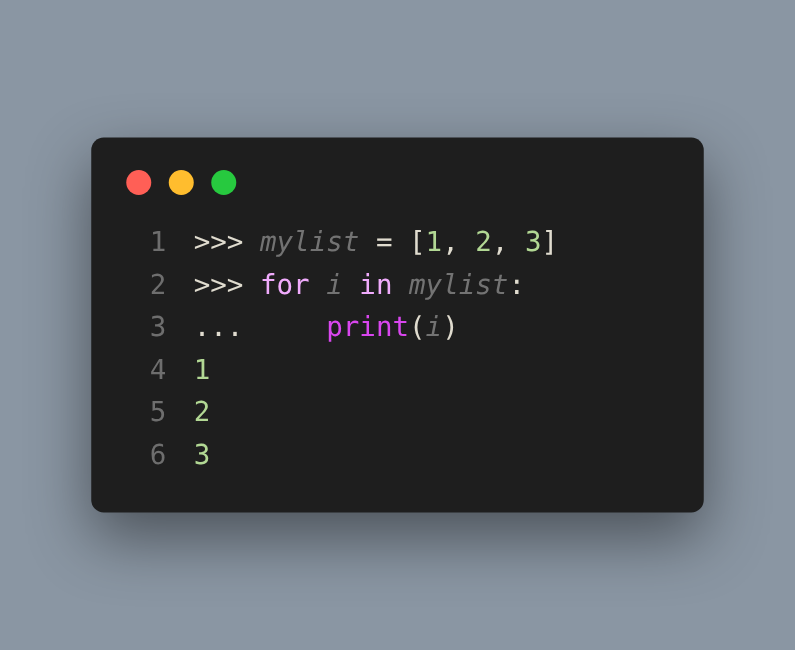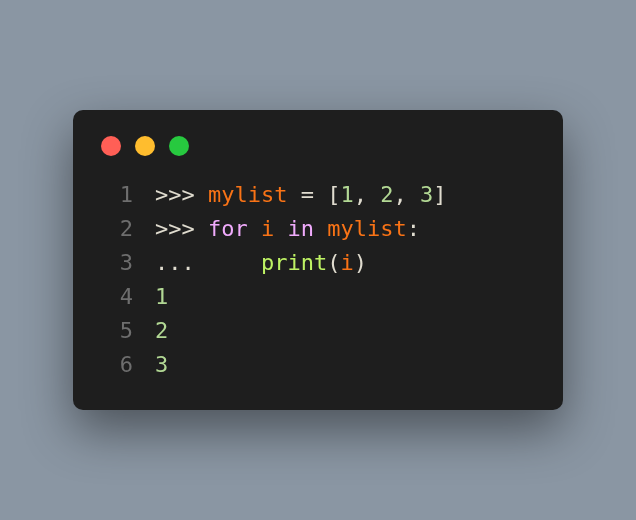--- a/index.html
+++ b/index.html
@@ -42,26 +42,26 @@
     }
     .lineno {
       color: #6e6e6e;
       min-width: 32px;
       text-align: right;
       margin-right: 22px;
       user-select: none;
     }
     .content { white-space: pre; }
     .tok-prompt { color: #e0dccf; }
-    .tok-name { color: #f97316; }
+    .tok-name { color: #737373; font-style: italic; }
     .tok-op { color: #e0dccf; }
     .tok-punct { color: #e0dccf; }
     .tok-num { color: #b2d894; }
     .tok-kw { color: #f0abfc; }
-    .tok-func { color: #bef264; }
+    .tok-func { color: #d946ef; }
     .tok-out { color: #b2d894; }
   </style>
 </head>
 <body>
 
 <div class="window">
   <div class="titlebar">
     <div class="dot red"></div>
     <div class="dot yellow"></div>
     <div class="dot green"></div>

